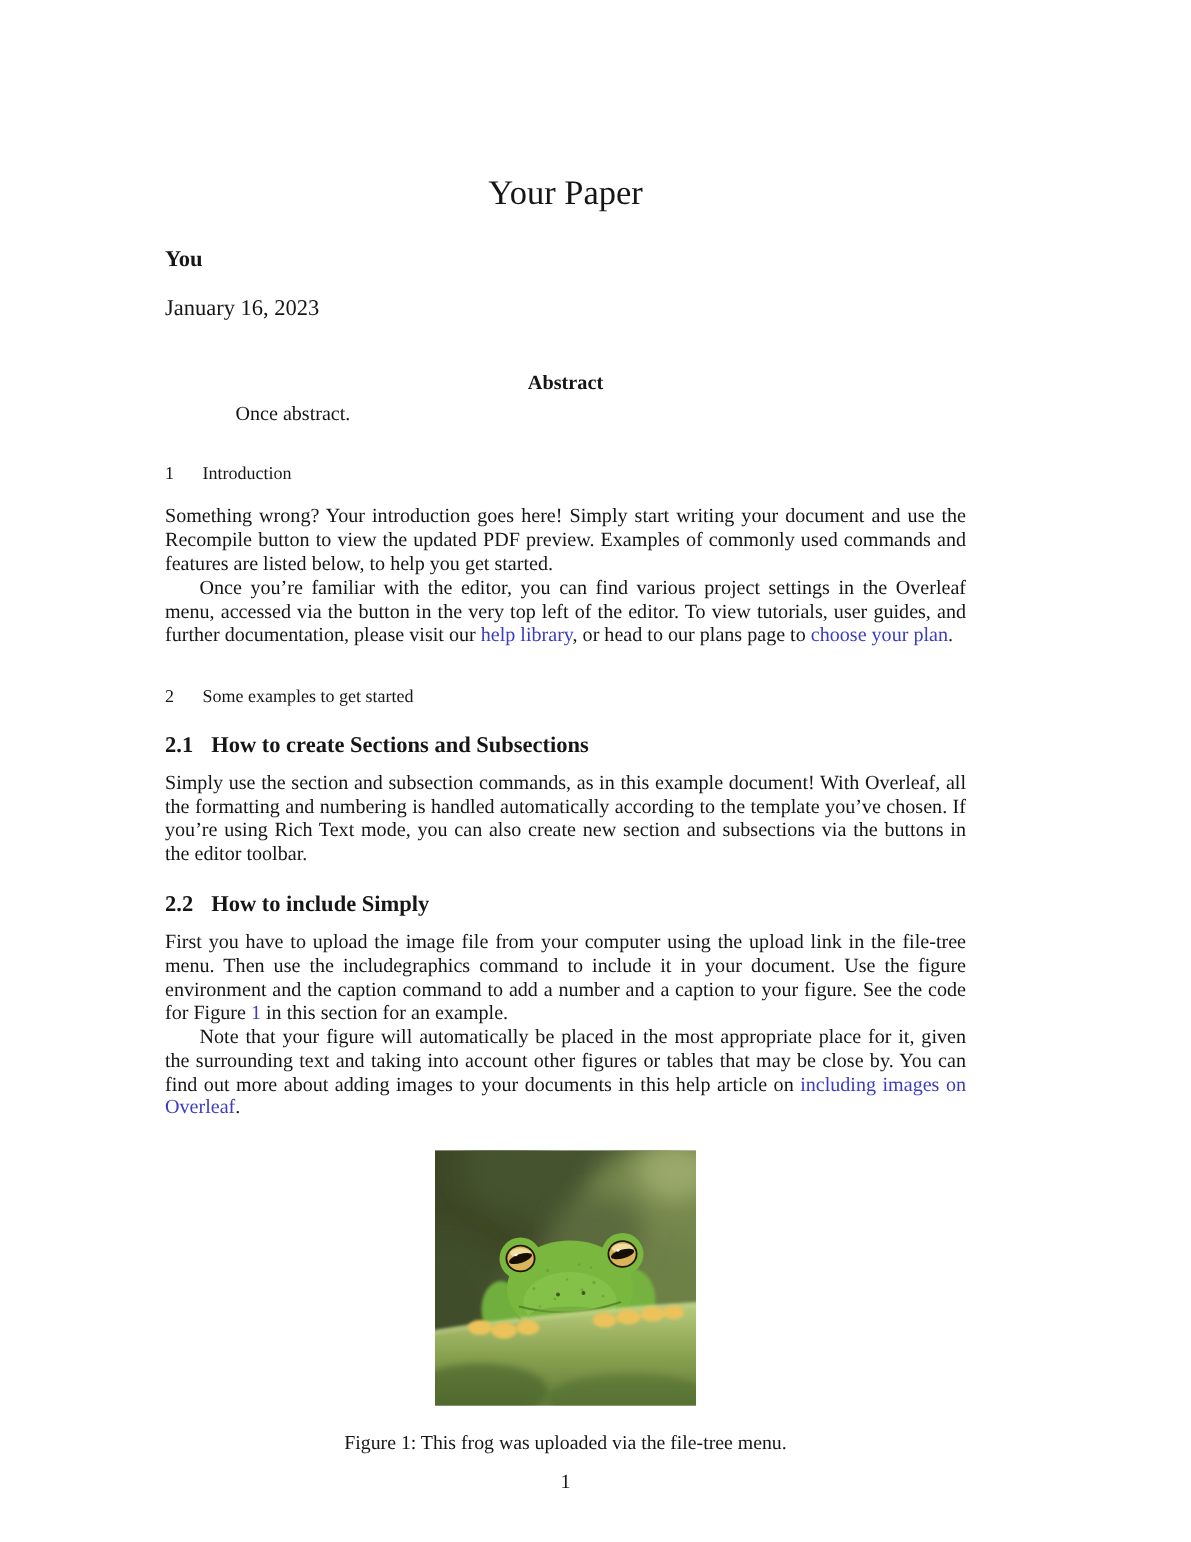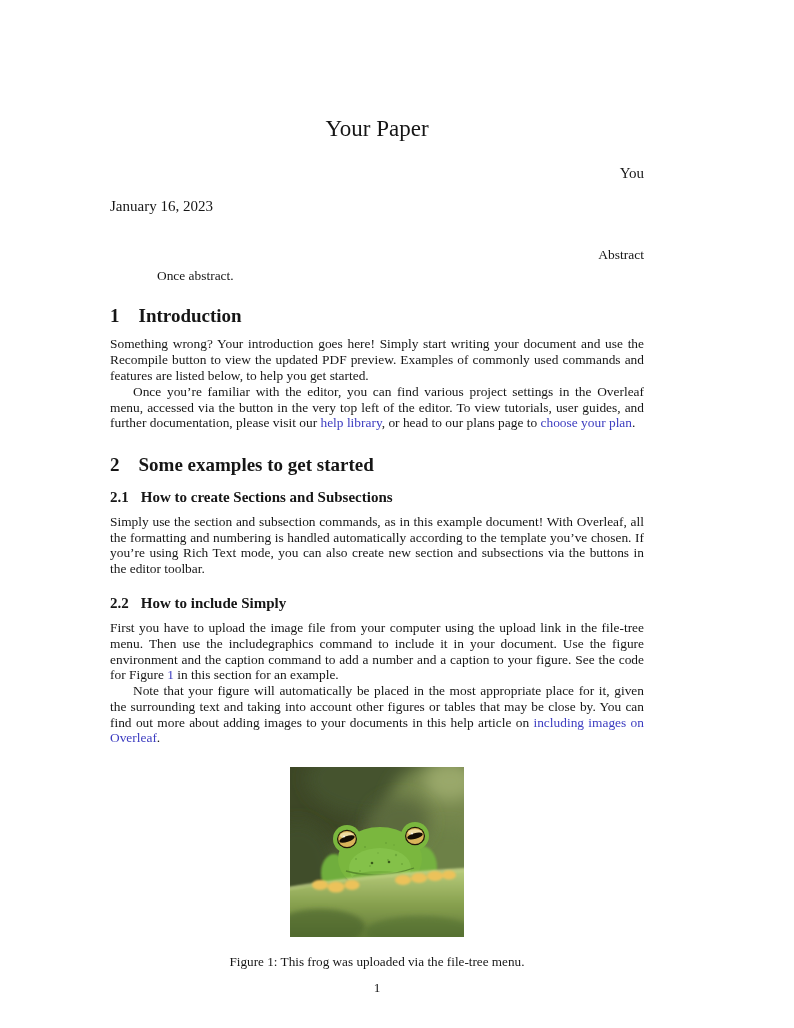--- a/index.html
+++ b/index.html
@@ -16,26 +16,26 @@
     font-family:"Liberation Serif","DejaVu Serif",serif;
     box-sizing:border-box;
     padding:0 110px;
     overflow:hidden;
   }
   .title{
     margin:0;padding-top:116px;
     font-size:23px;font-weight:400;line-height:1.15;
     text-align:center;
   }
-  .author{margin:22px 0 0 0;font-size:15px;line-height:18px;text-align:right;}
+  .author{margin:22px 0 0 0;font-size:15px;line-height:18px;text-align:left;font-weight:bold;}
   .date{margin:15px 0 0 0;font-size:15px;line-height:18px;text-align:left;}
-  .abstract-heading{margin:32px 0 0 0;font-size:13.5px;line-height:16px;font-weight:400;text-align:right;}
+  .abstract-heading{margin:32px 0 0 0;font-size:13.5px;line-height:16px;font-weight:700;text-align:center;}
   .abstract-body{margin:5px 47px 0 47px;font-size:13.4px;line-height:16px;}
   h2.section{
-    margin:0;font-size:19px;line-height:21px;font-weight:700;
+    margin:0;font-size:12px;line-height:21px;font-weight:400;
   }
   h2.section.s1{margin-top:21px;}
   h2.section.s2{margin-top:23px;}
   h3.subsection{
     margin:0;font-size:15px;line-height:18.5px;font-weight:700;
   }
   h3.subsection.s21{margin-top:13px;}
   h3.subsection.s22{margin-top:17.5px;}
   .sec-num{display:inline-block;margin-right:19px;}
   .subsec-num{display:inline-block;margin-right:12px;}

